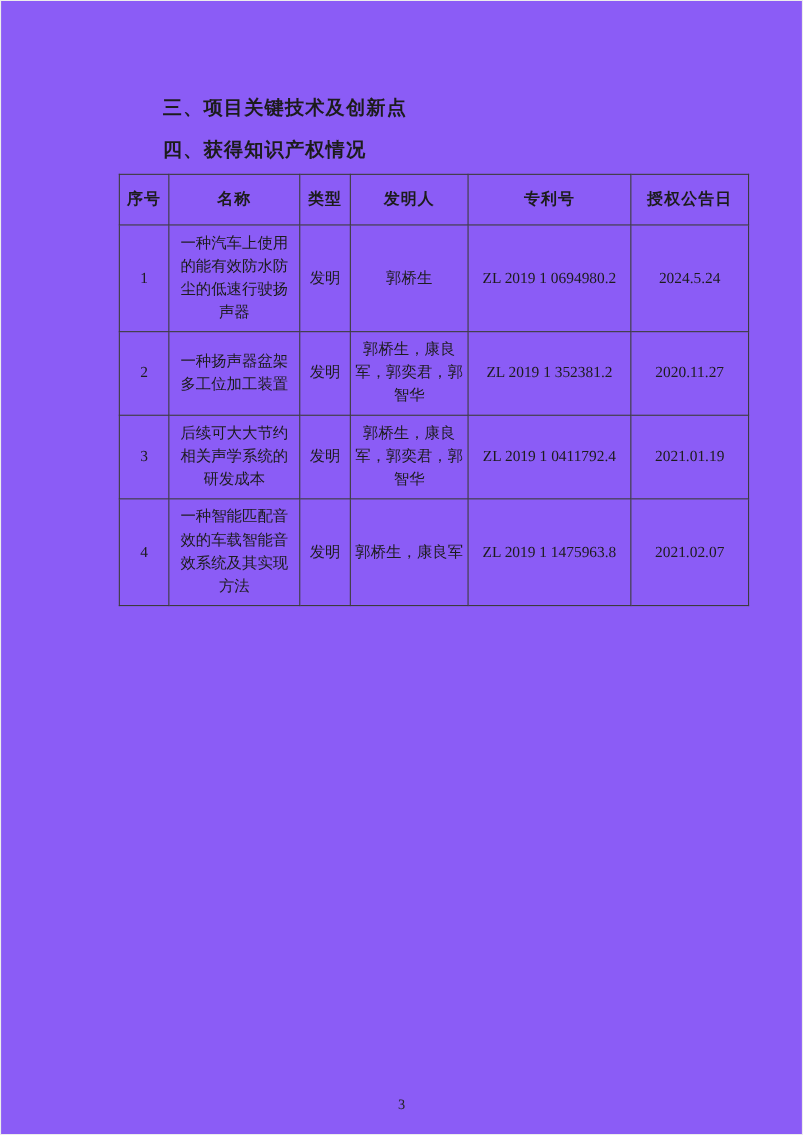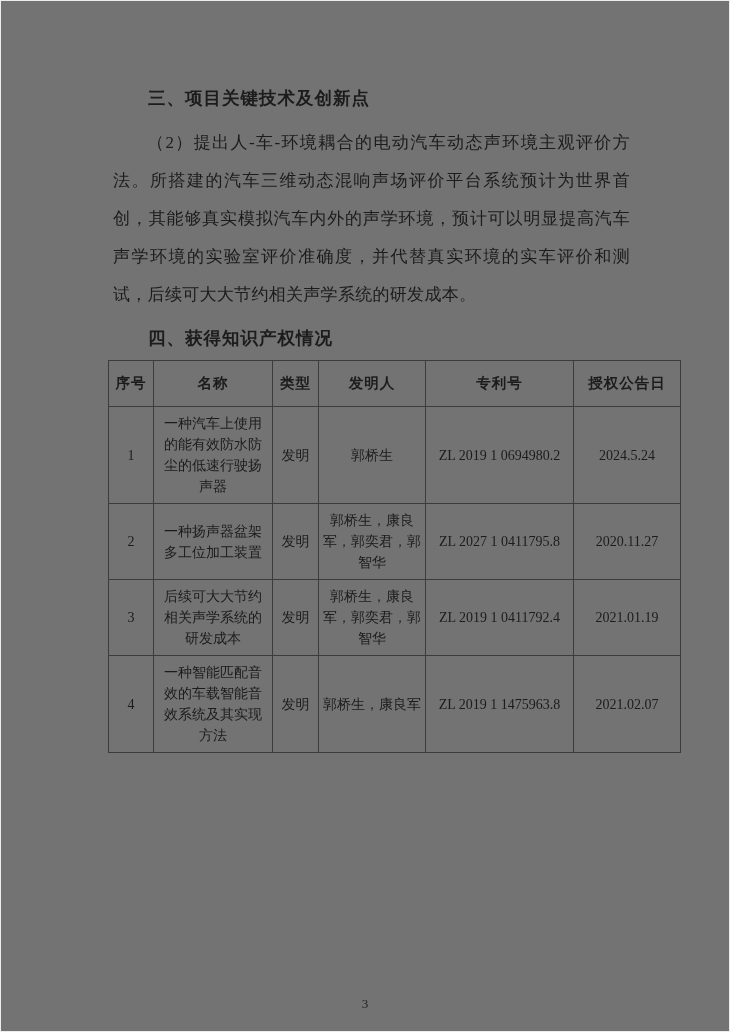--- a/index.html
+++ b/index.html
@@ -4,21 +4,21 @@
 <style>
   html, body {
     margin: 0;
     padding: 0;
     background: #ffffff;
   }
   .page {
     position: relative;
     width: 730px;
     height: 1032px;
-    background: #737373;
+    background: #8b5cf6;
     box-sizing: border-box;
     padding: 86px 100px 0 113px;
     box-shadow: inset 0 0 0 1px #ececec;
     font-family: "Liberation Serif", "DejaVu Serif", serif;
     color: #1c1c1c;
     overflow: hidden;
   }
   .sec-heading {
     font-size: 17.5px;
     font-weight: bold;
@@ -84,21 +84,20 @@
   }
 </style>
 </head>
 <body>
 
 <div class="page">
 
   <h2 class="sec-heading">三、项目关键技术及创新点</h2>
 
 
-  <p class="body-para">（2）提出人-车-环境耦合的电动汽车动态声环境主观评价方法。所搭建的汽车三维动态混响声场评价平台系统预计为世界首创，其能够真实模拟汽车内外的声学环境，预计可以明显提高汽车声学环境的实验室评价准确度，并代替真实环境的实车评价和测试，后续可大大节约相关声学系统的研发成本。</p>
 
 
   <h2 class="sec-heading ip">四、获得知识产权情况</h2>
 
   <table class="patents">
     <colgroup>
       <col class="c-no">
         <col class="c-name">
         <col class="c-type">
       <col class="c-inv">
@@ -122,21 +121,21 @@
         <td>发明</td>
         <td>郭桥生</td>
         <td class="latin">ZL 2019 1 0694980.2</td>
         <td class="latin">2024.5.24</td>
       </tr>
       <tr>
         <td>2</td>
         <td>一种扬声器盆架多工位加工装置</td>
         <td>发明</td>
         <td>郭桥生，康良军，郭奕君，郭智华</td>
-        <td class="latin">ZL 2027 1 0411795.8</td>
+        <td class="latin">ZL 2019 1 352381.2</td>
         <td class="latin">2020.11.27</td>
       </tr>
       <tr>
         <td>3</td>
         <td>后续可大大节约相关声学系统的研发成本</td>
         <td>发明</td>
         <td>郭桥生，康良军，郭奕君，郭智华</td>
         <td class="latin">ZL 2019 1 0411792.4</td>
         <td class="latin">2021.01.19</td>
       </tr>

